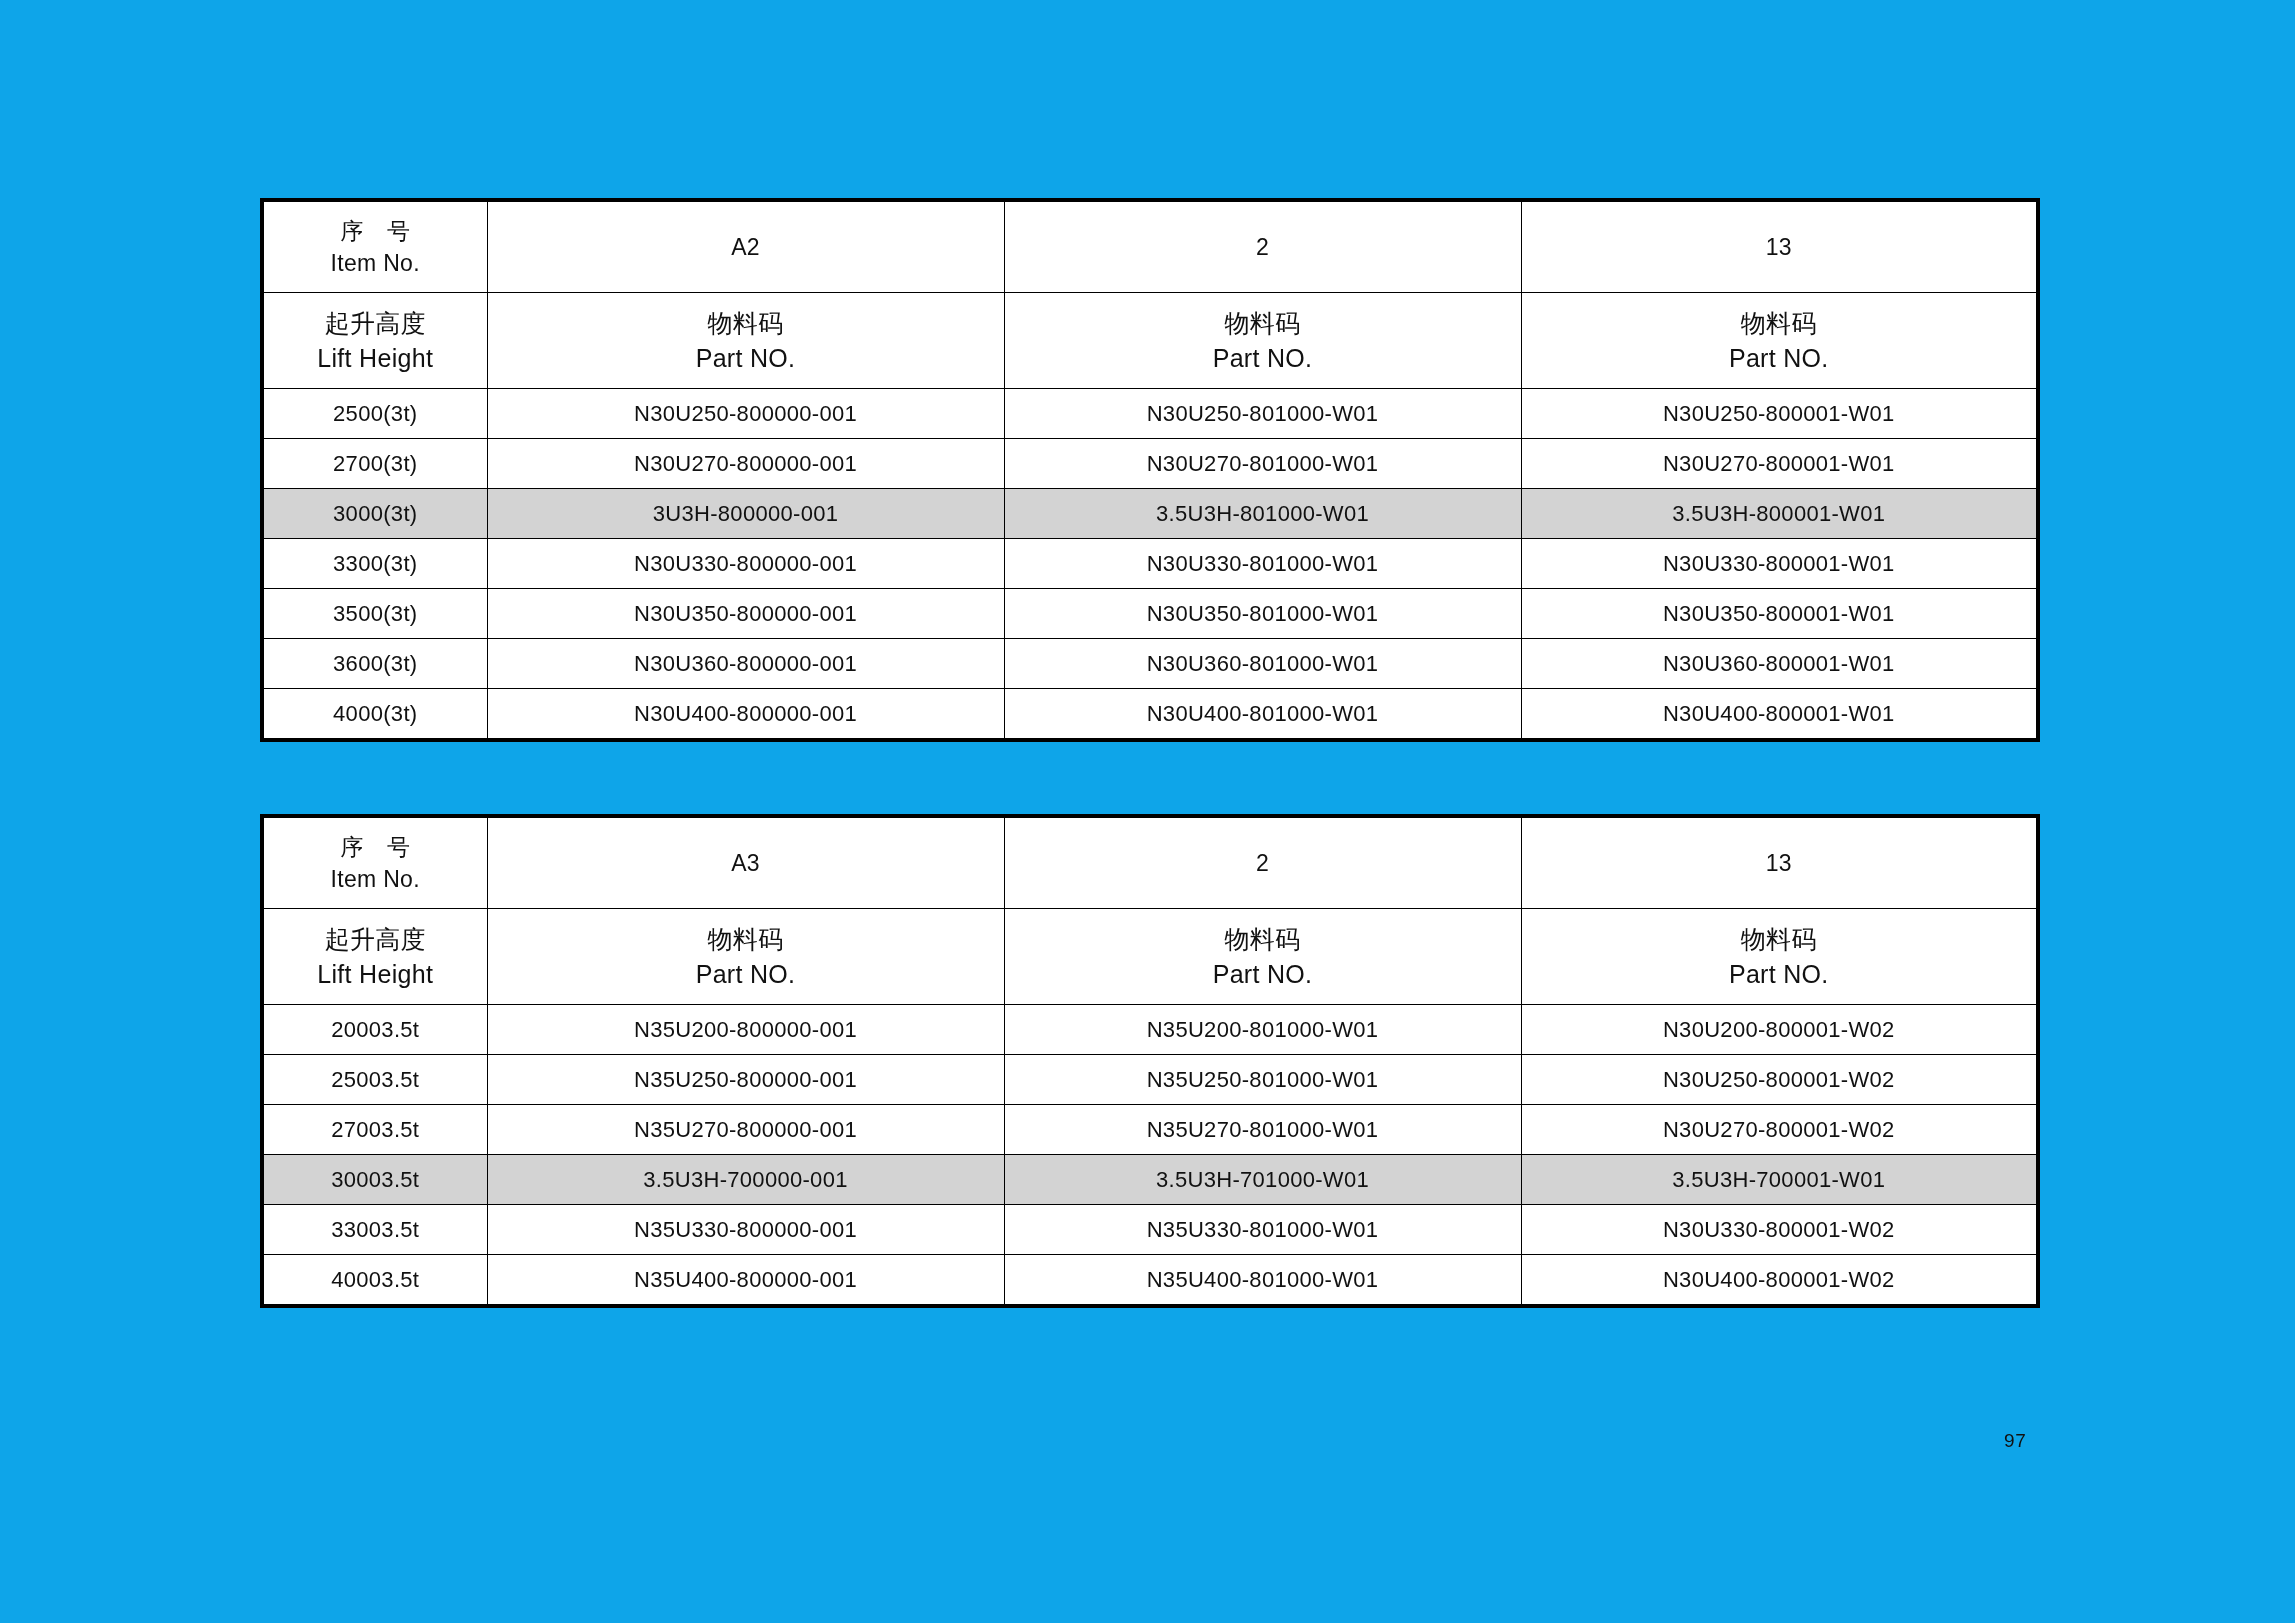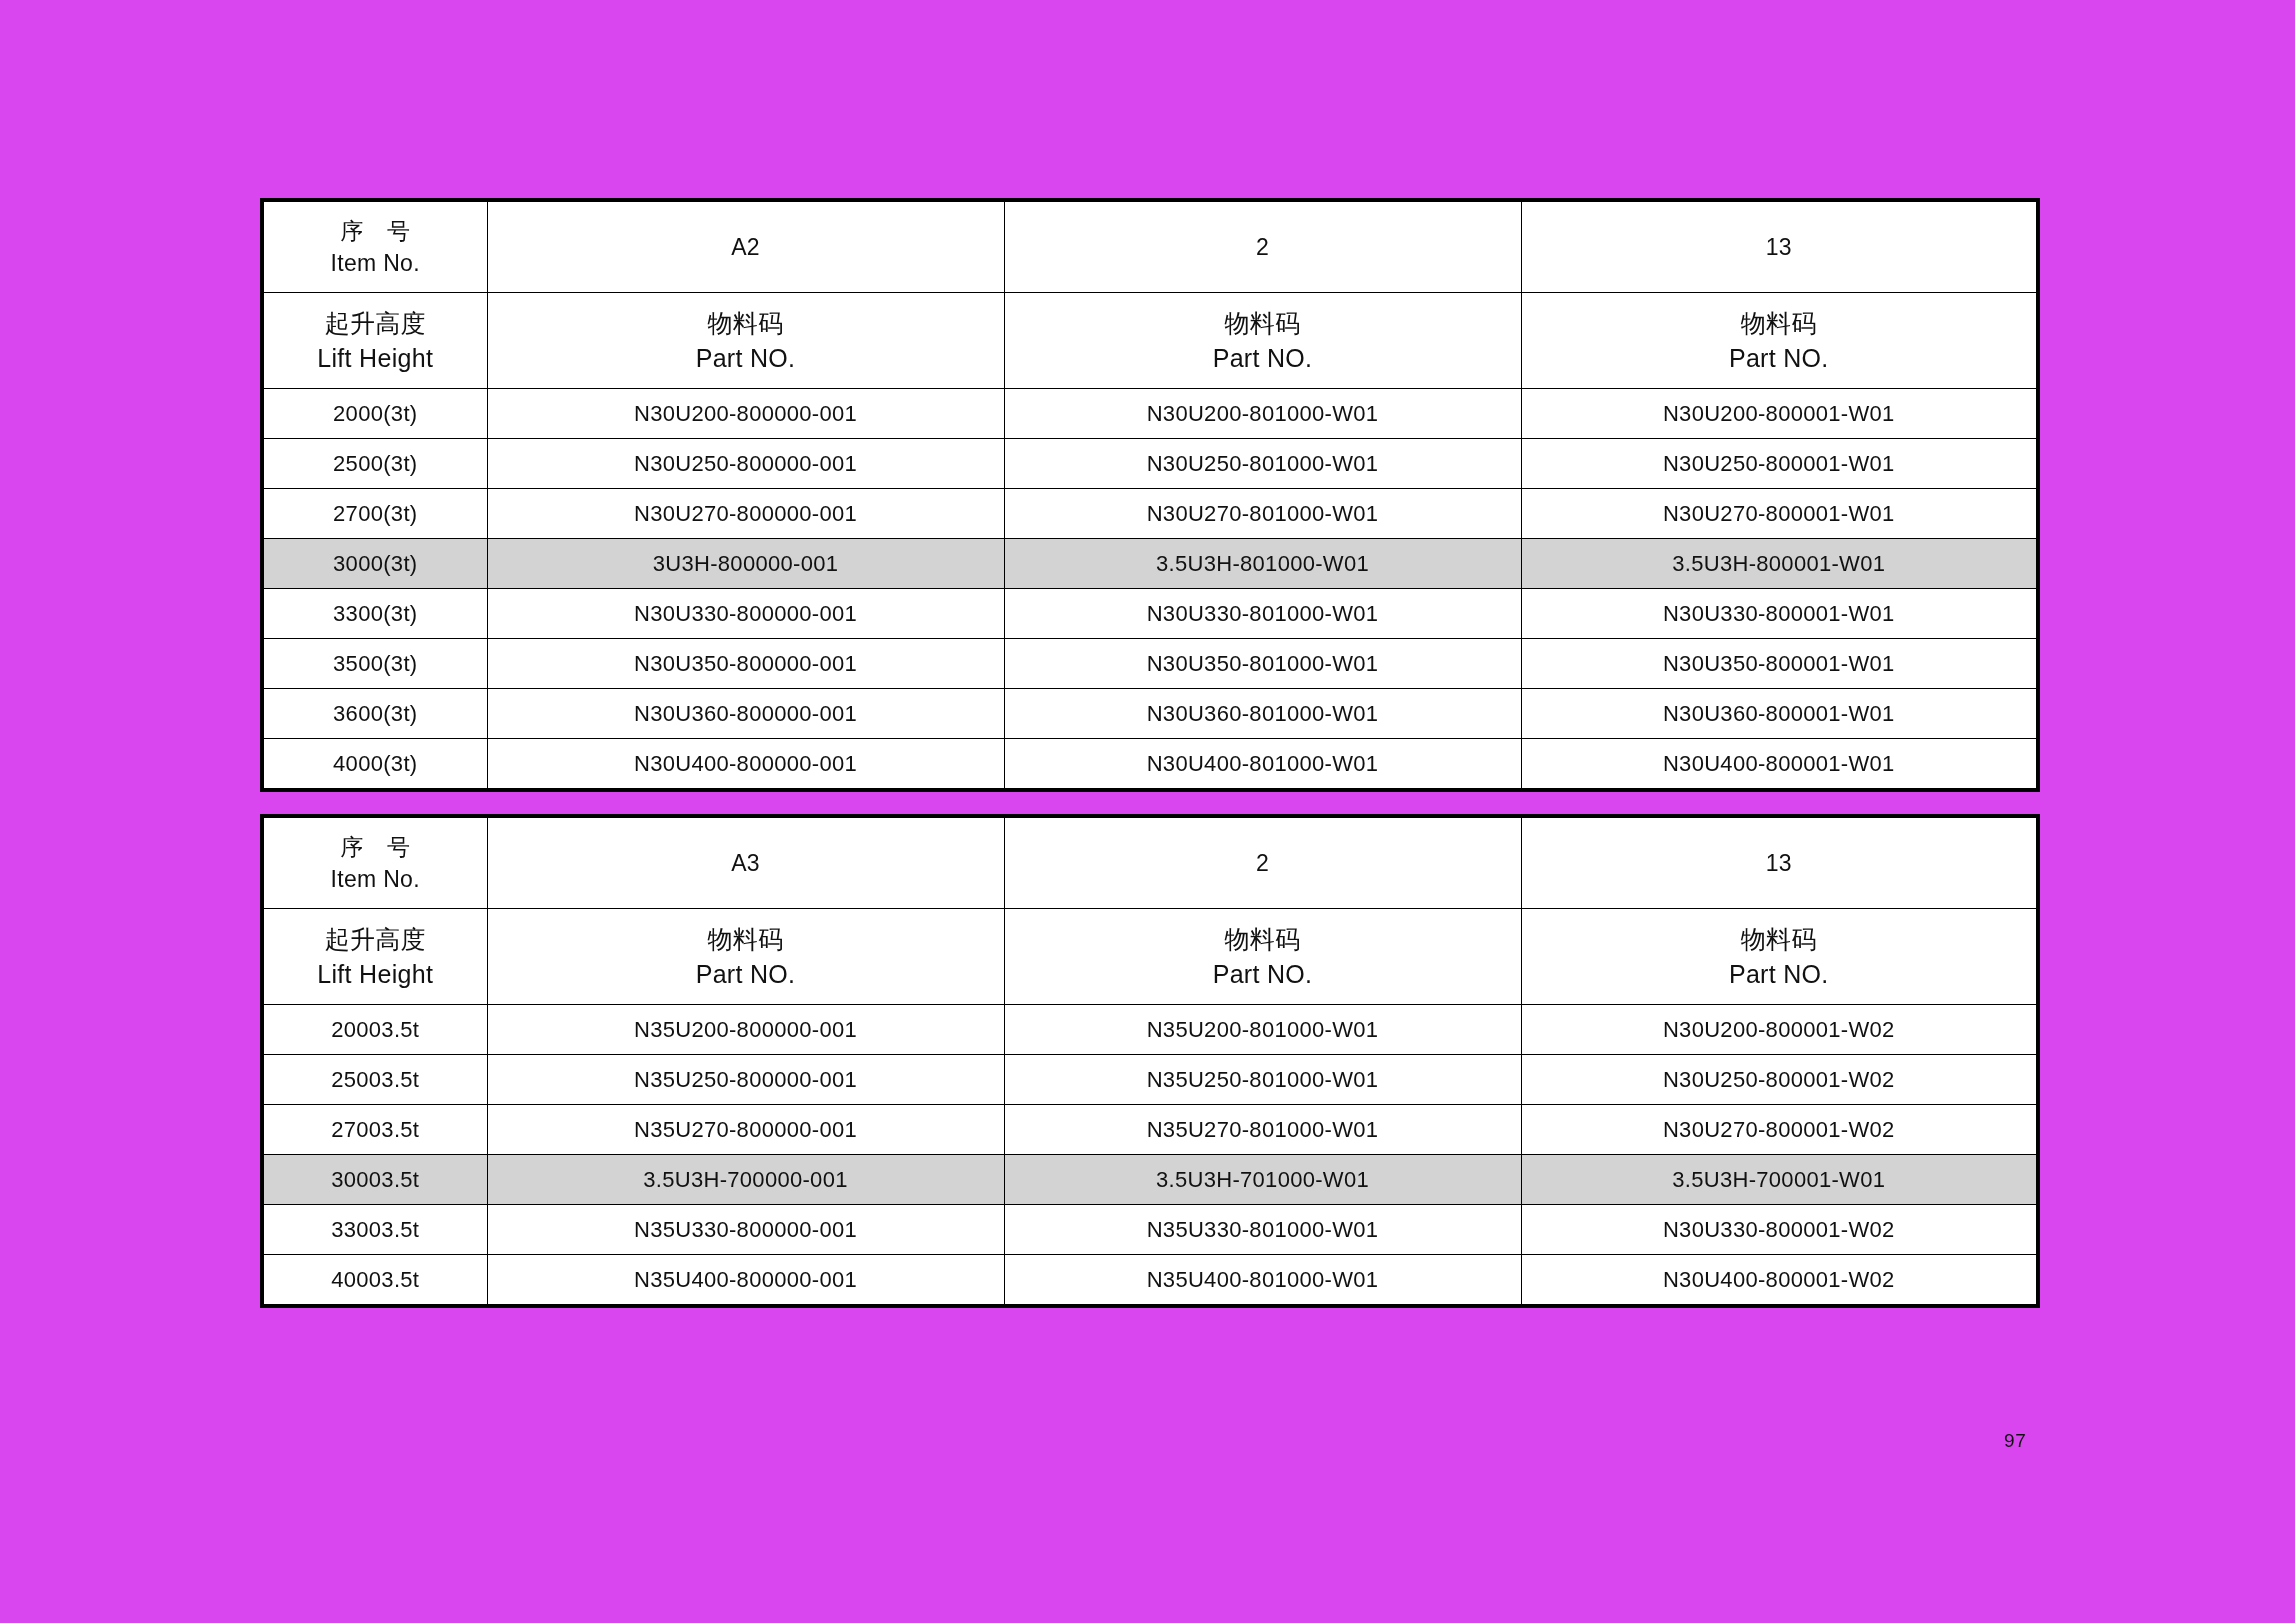--- a/index.html
+++ b/index.html
@@ -1,20 +1,20 @@
 <!DOCTYPE html>
 <html style="--hl: #d3d3d3;font-size:11px"><head>
 <meta charset="utf-8">
 <style>
   html, body { margin: 0; padding: 0; background: #ffffff; }
   .page {
     position: relative;
     width: 2295px;
     height: 1623px;
-    background: #d946ef;
+    background: #0ea5e9;
     font-family: "Liberation Sans", "DejaVu Sans", sans-serif;
     color: #111111;
   }
   table.parts {
     position: absolute;
     left: 260px;
     width: 1775px;
     border-collapse: collapse;
     table-layout: fixed;
     background: #ffffff;
@@ -92,26 +92,20 @@
         <td>
           <div class="stack">
             <span class="zh">物料码</span>
             <span class="en">Part NO.</span>
           </div>
         </td>
       </tr>
     </tbody>
     <tbody>
         <tr class="datarow">
-          <td>2000(3t)</td>
-          <td>N30U200-800000-001</td>
-          <td>N30U200-801000-W01</td>
-          <td>N30U200-800001-W01</td>
-        </tr>
-        <tr class="datarow">
           <td>2500(3t)</td>
           <td>N30U250-800000-001</td>
           <td>N30U250-801000-W01</td>
           <td>N30U250-800001-W01</td>
         </tr>
         <tr class="datarow">
           <td>2700(3t)</td>
           <td>N30U270-800000-001</td>
           <td>N30U270-801000-W01</td>
           <td>N30U270-800001-W01</td>

